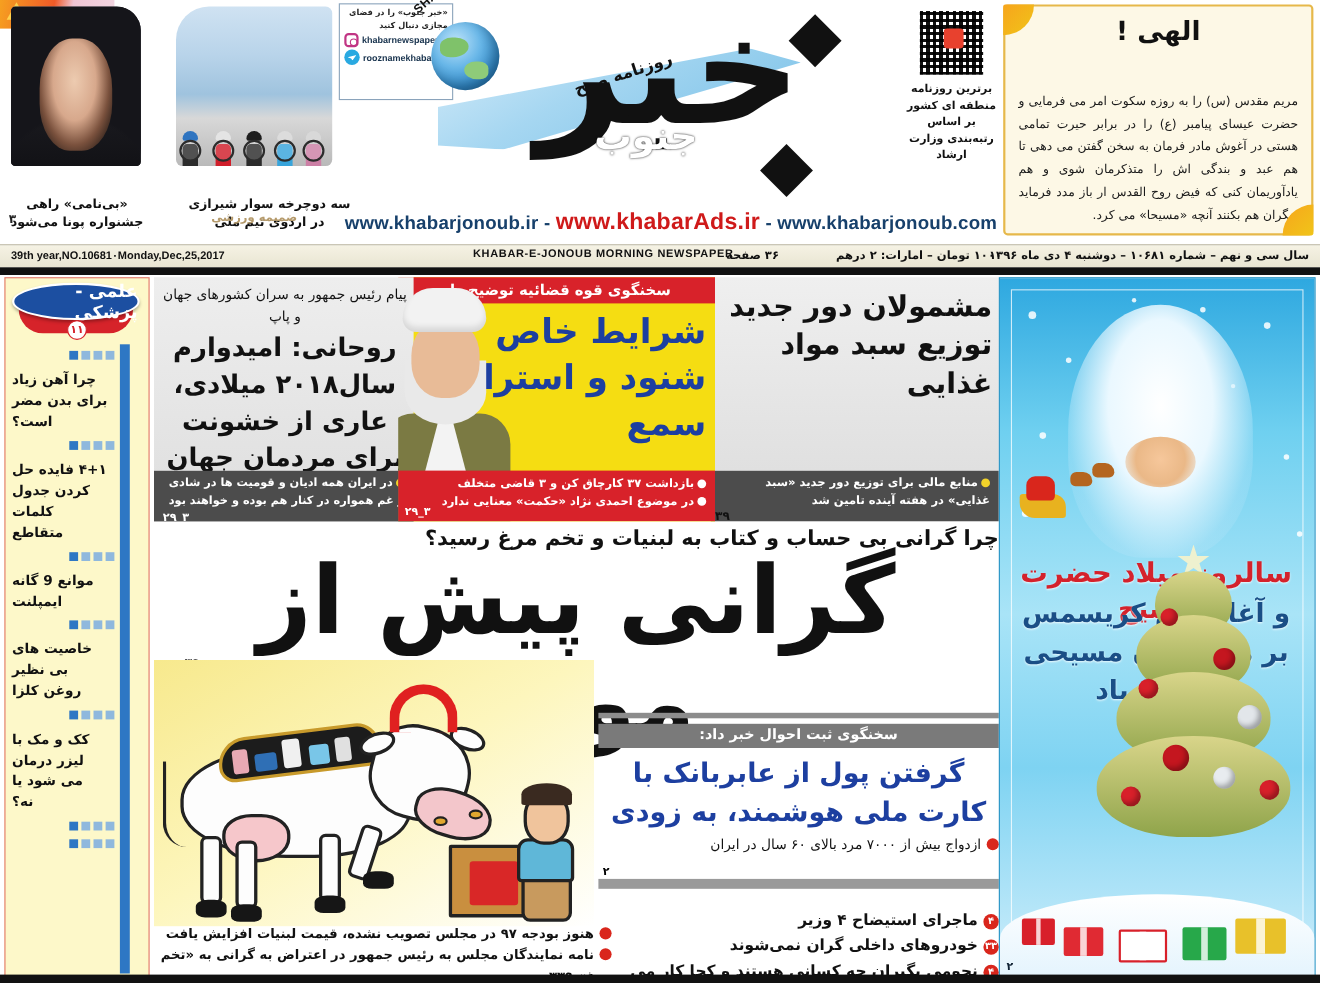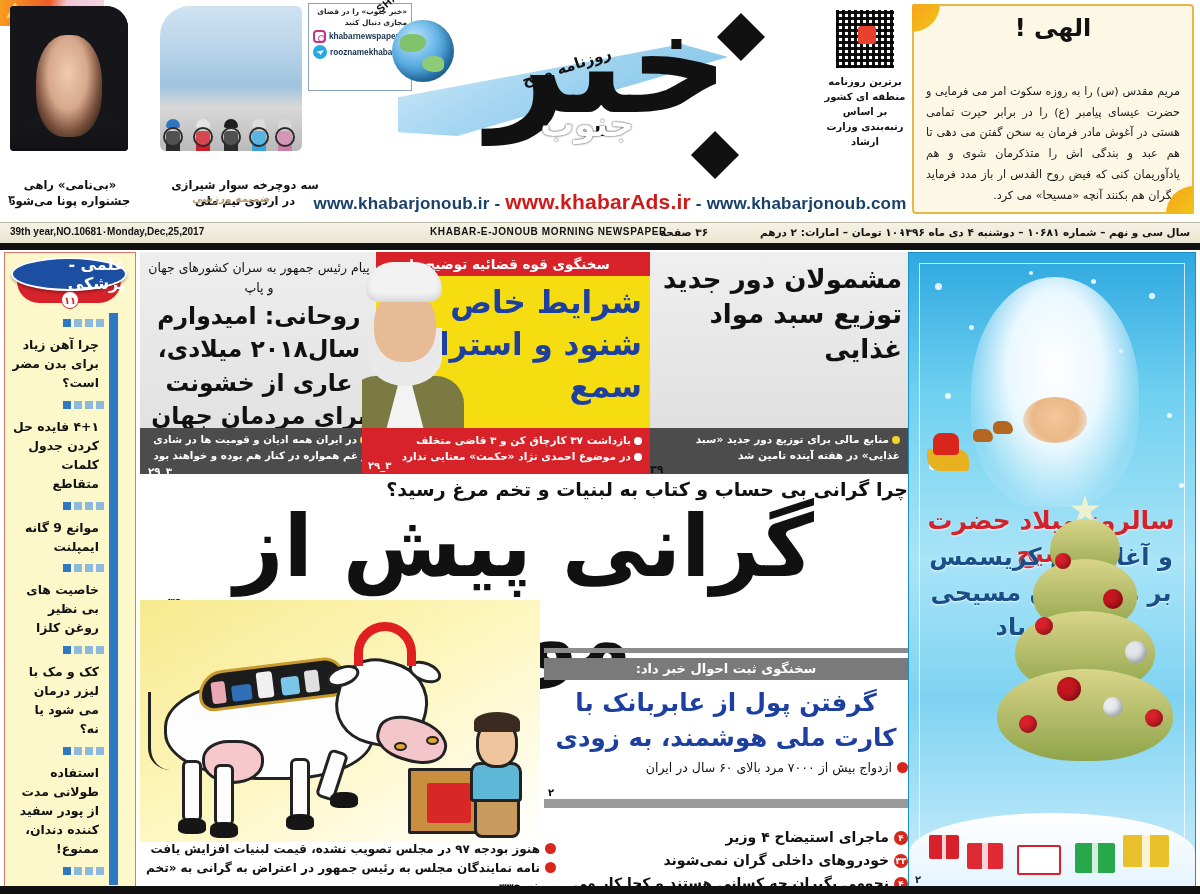--- a/index.html
+++ b/index.html
@@ -193,21 +193,21 @@
     background:#d6232a;
   }
   .sb-badge .pgnum{
     position:absolute; left:50px; top:36px; width:18px;height:18px;border-radius:50%;
     background:#fff; border:1px solid #d6232a; color:#d6232a; font-size:10px; font-weight:bold;
     display:flex;align-items:center;justify-content:center;
   }
   .sb-dots{ margin:8px 6px 8px auto; width:44px; display:flex; gap:3px; justify-content:flex-end;}
   .sb-dots i{ width:8px;height:8px;background:#8fb8dd; display:block; }
   .sb-dots i:last-child{ background:#2e77c4; }
-  .sb-item{ padding:0 14px 0 6px; text-align:right; }
+  .sb-item{ padding:0 14px 0 6px; text-align:left; }
   .sb-item p{ font-size:12.4px; font-weight:bold; line-height:1.55; color:#111; }
   .sb-list{ position:absolute; left:0; top:58px; width:108px; }
 
   
   .center{ position:absolute; left:140px; top:2px; width:768px; height:638px; }
 
   
   .top-row{ position:absolute; left:0; top:0; width:768px; height:222px; }
 
   .teaser-food{
@@ -550,23 +550,20 @@
           </div>
         <div class="sb-item">
           <p>کک و مک با لیزر درمان می شود یا نه؟</p>
         </div>
         <div class="sb-dots">
             <i></i>
             <i></i>
             <i></i>
             <i></i>
           </div>
-        <div class="sb-item">
-          <p>استفاده طولانی مدت از پودر سفید کننده دندان، ممنوع!</p>
-        </div>
         <div class="sb-dots">
             <i></i>
             <i></i>
             <i></i>
             <i></i>
           </div>
       </div>
     </div>
 
     <div class="center">

